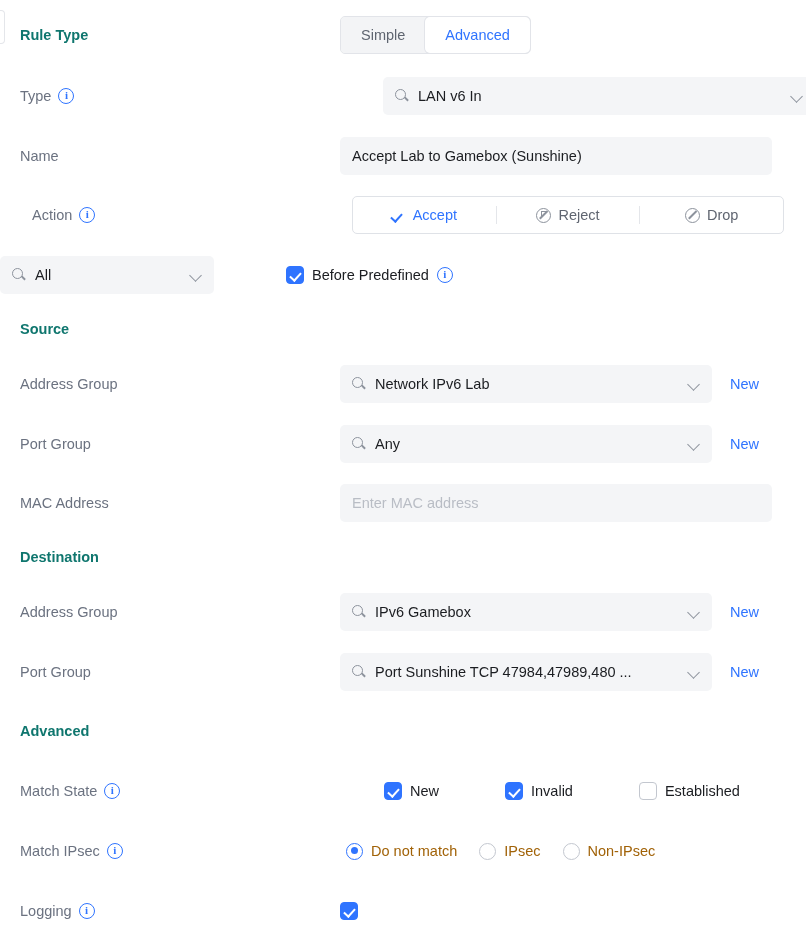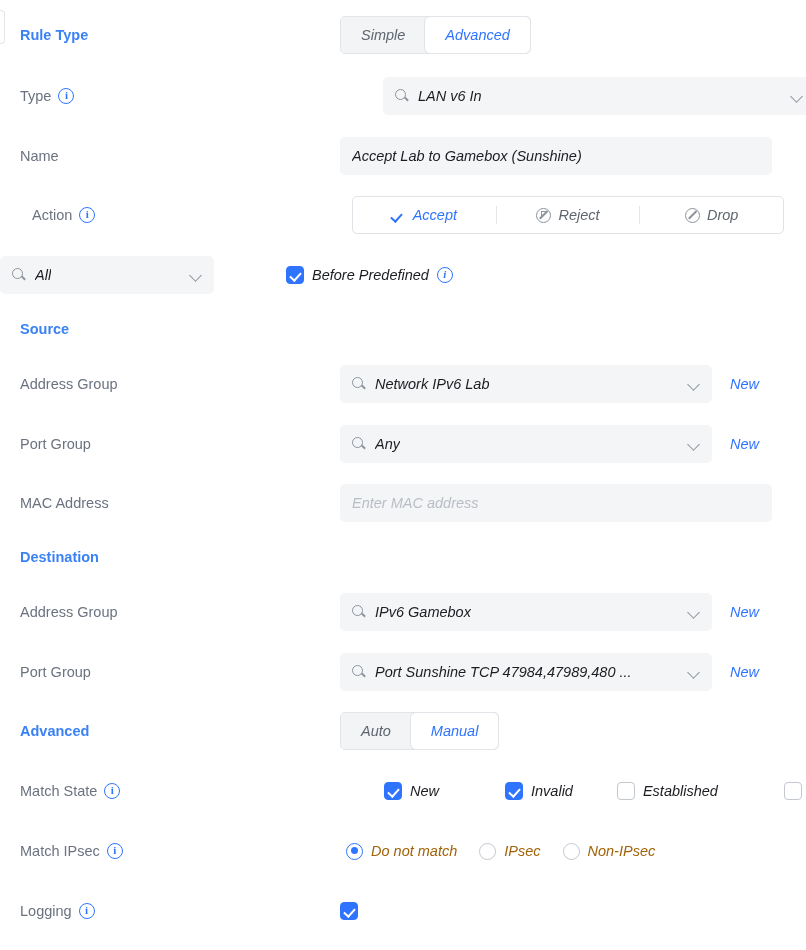--- a/index.html
+++ b/index.html
@@ -39,41 +39,40 @@
     width: 340px;
     padding-left: 20px;
     font-size: 14.5px;
     color: #6b7280;
     display: flex;
     align-items: center;
     gap: 7px;
     flex: none;
   }
   .label.strong {
-    color: #3b82f6;
+    color: #0f766e;
     font-weight: bold;
   }
   .info-icon {
     width: 16px; height: 16px;
     border-radius: 50%;
     border: 1.4px solid #2f74ff;
     color: #2f74ff;
     font-size: 11px;
     font-weight: bold;
     line-height: 13px;
     text-align: center;
     font-family: "Liberation Serif", serif;
     display: inline-block;
     flex: none;
   }
   .field-area {
     flex: 1;
     display: flex;
     align-items: center;
-    font-style: italic;
   }
 
   
   .segmented {
     display: inline-flex;
     border: 1px solid #e2e4e9;
     border-radius: 5px;
     overflow: hidden;
     background: #f3f4f6;
     height: 38px;
@@ -443,43 +442,37 @@
         <span class="chev"></span>
       </div>
       <span class="new-link">New</span>
     </div>
   </div>
 
   <div class="row" style="top:712px;height:38px;">
     <div class="label strong">
       <span>Advanced</span>
     </div>
-    <div class="field-area">
-      <div class="segmented">
-        <div class="seg">Auto</div>
-        <div class="seg active">Manual</div>
-      </div>
-    </div>
   </div>
 
   <div class="row" style="top:773px;height:36px;">
     <div class="label">
       <span>Match State</span>
       <span class="info-icon">i</span>
     </div>
     <div class="field-area">
       <div class="cb-wrap">
         <span class="cb checked"></span>
         <span>New</span>
       </div>
       <div class="cb-wrap" style="margin-left:22px;">
         <span class="cb checked"></span>
         <span>Invalid</span>
       </div>
-      <div class="cb-wrap" style="">
+      <div class="cb-wrap" style="margin-left:22px;">
         <span class="cb"></span>
         <span>Established</span>
       </div>
       <div class="cb-wrap" style="margin-left:22px;">
         <span class="cb"></span>
         <span>Related</span>
       </div>
     </div>
   </div>
 

